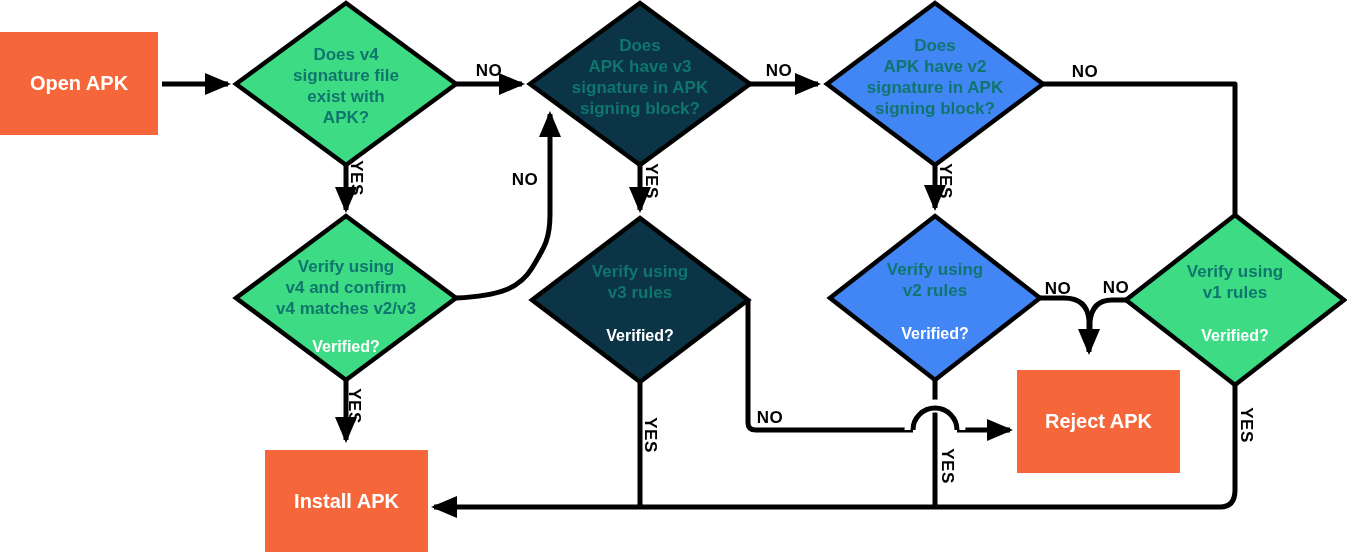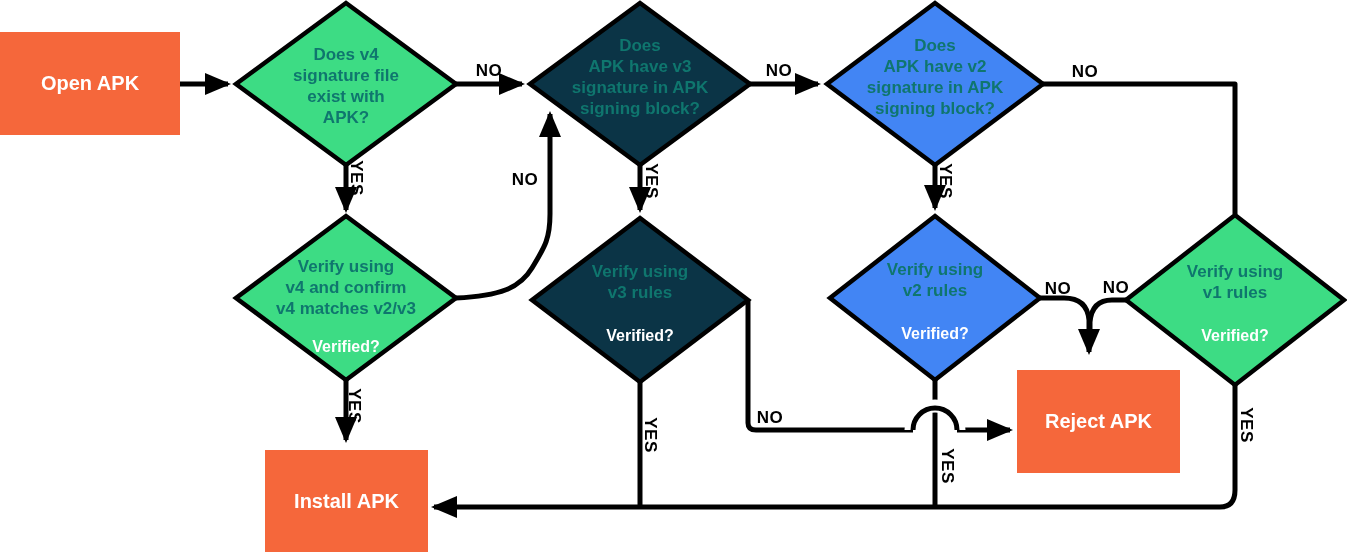--- a/index.html
+++ b/index.html
@@ -65,21 +65,21 @@
       <polygon points="346,3 456,84 346,165 236,84" fill="#3DDC84"></polygon>
       <polygon points="640,3 750,84 640,165 530,84" fill="#0B3446"></polygon>
       <polygon points="935,3 1043,84 935,165 827,84" fill="#4285F4"></polygon>
       <polygon points="346,216 456,298 346,380 236,298" fill="#3DDC84"></polygon>
       <polygon points="640,218 748,300 640,382 532,300" fill="#0B3446"></polygon>
       <polygon points="935,216 1040,298 935,380 830,298" fill="#4285F4"></polygon>
       <polygon points="1235,215 1344,300 1235,385 1126,300" fill="#3DDC84"></polygon>
     </g>
   </svg>
 
-  <div class="box" style="left:0;top:32px;width:180px;height:103px">
+  <div class="box" style="left:0;top:32px;width:158px;height:103px">
     <span>Open APK</span>
   </div>
   <div class="box" style="left:265px;top:450px;width:163px;height:102px">
     <span>Install APK</span>
   </div>
   <div class="box" style="left:1017px;top:370px;width:163px;height:103px">
     <span>Reject APK</span>
   </div>
 
   <div class="node-text" style="left:346px;top:86px">Does v4

